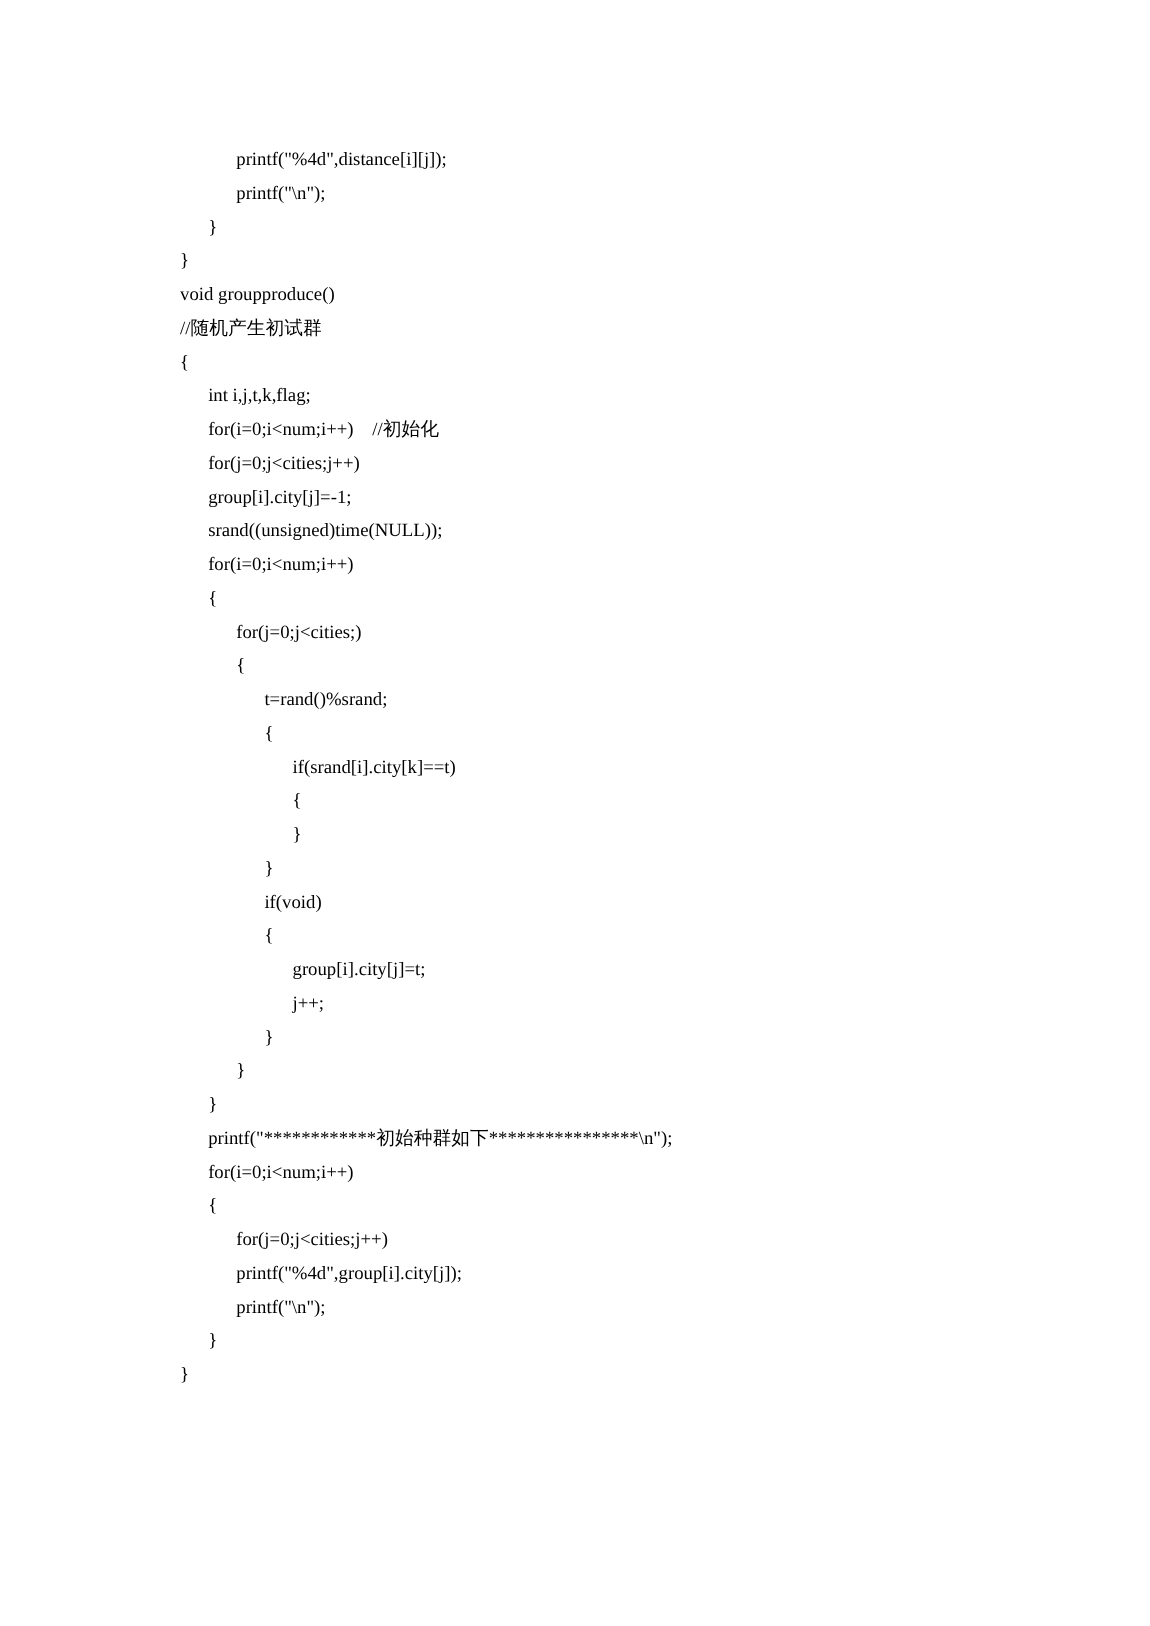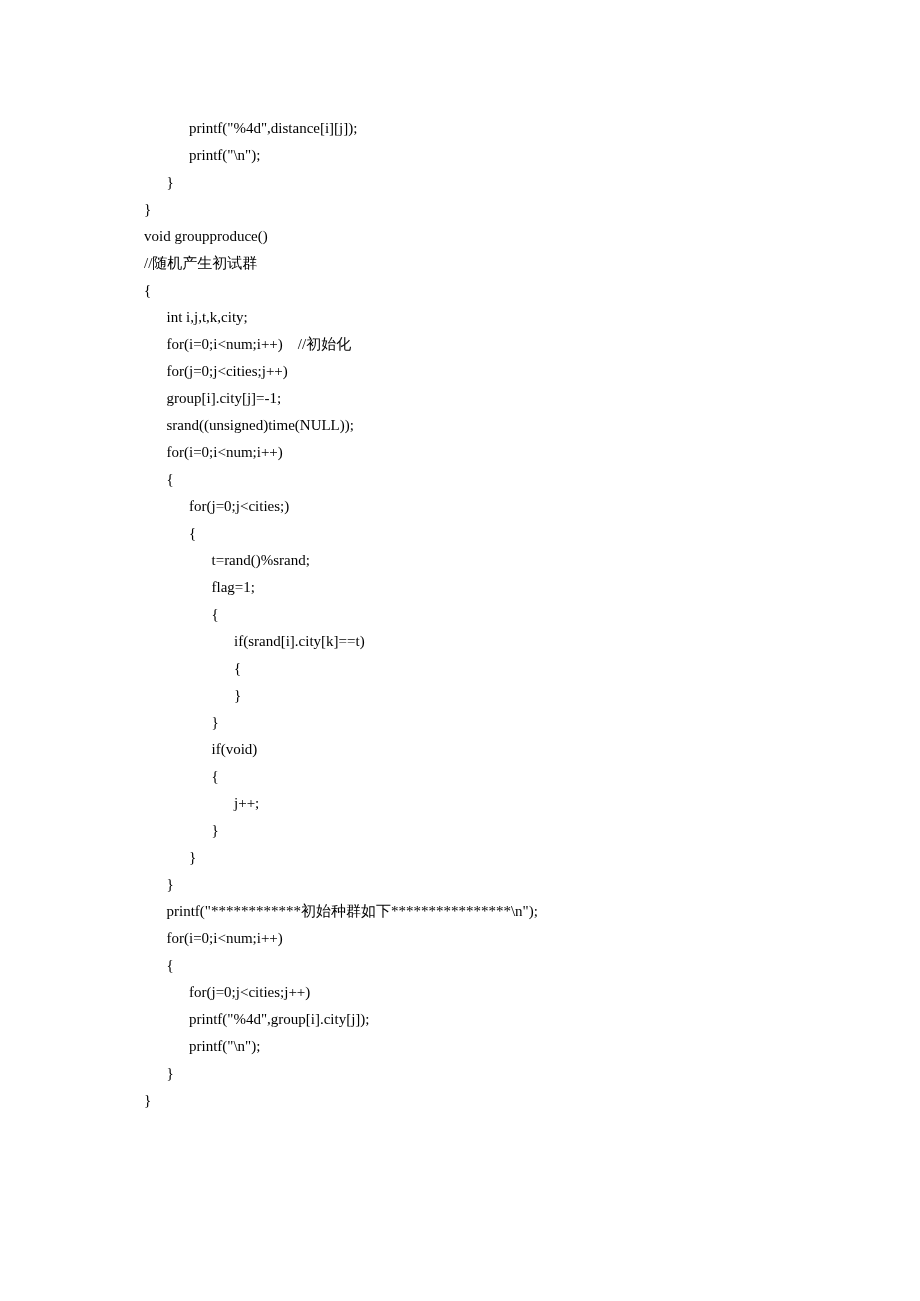--- a/index.html
+++ b/index.html
@@ -30,39 +30,39 @@
 <div class="page">
   <div class="code-block">
     <div class="code-line">            printf("%4d",distance[i][j]);</div>
     <div class="code-line">            printf("\n");</div>
     <div class="code-line">      }</div>
     <div class="code-line">}</div>
     <div class="code-line"></div>
     <div class="code-line">void groupproduce()</div>
     <div class="code-line">//随机产生初试群</div>
     <div class="code-line">{</div>
-    <div class="code-line">      int i,j,t,k,city;</div>
+    <div class="code-line">      int i,j,t,k,flag;</div>
     <div class="code-line">      for(i=0;i&lt;num;i++)    //初始化</div>
     <div class="code-line">      for(j=0;j&lt;cities;j++)</div>
     <div class="code-line">      group[i].city[j]=-1;</div>
     <div class="code-line">      srand((unsigned)time(NULL));</div>
     <div class="code-line">      for(i=0;i&lt;num;i++)</div>
     <div class="code-line">      {</div>
     <div class="code-line"></div>
     <div class="code-line">            for(j=0;j&lt;cities;)</div>
     <div class="code-line">            {</div>
     <div class="code-line">                  t=rand()%srand;</div>
-    <div class="code-line">                  flag=1;</div>
     <div class="code-line">                  {</div>
     <div class="code-line">                        if(srand[i].city[k]==t)</div>
     <div class="code-line">                        {</div>
     <div class="code-line">                        }</div>
     <div class="code-line">                  }</div>
     <div class="code-line">                  if(void)</div>
     <div class="code-line">                  {</div>
+    <div class="code-line">                        group[i].city[j]=t;</div>
     <div class="code-line">                        j++;</div>
     <div class="code-line">                  }</div>
     <div class="code-line">            }</div>
     <div class="code-line">      }</div>
     <div class="code-line"></div>
     <div class="code-line">      printf("************初始种群如下****************\n");</div>
     <div class="code-line">      for(i=0;i&lt;num;i++)</div>
     <div class="code-line">      {</div>
     <div class="code-line">            for(j=0;j&lt;cities;j++)</div>
     <div class="code-line">            printf("%4d",group[i].city[j]);</div>

